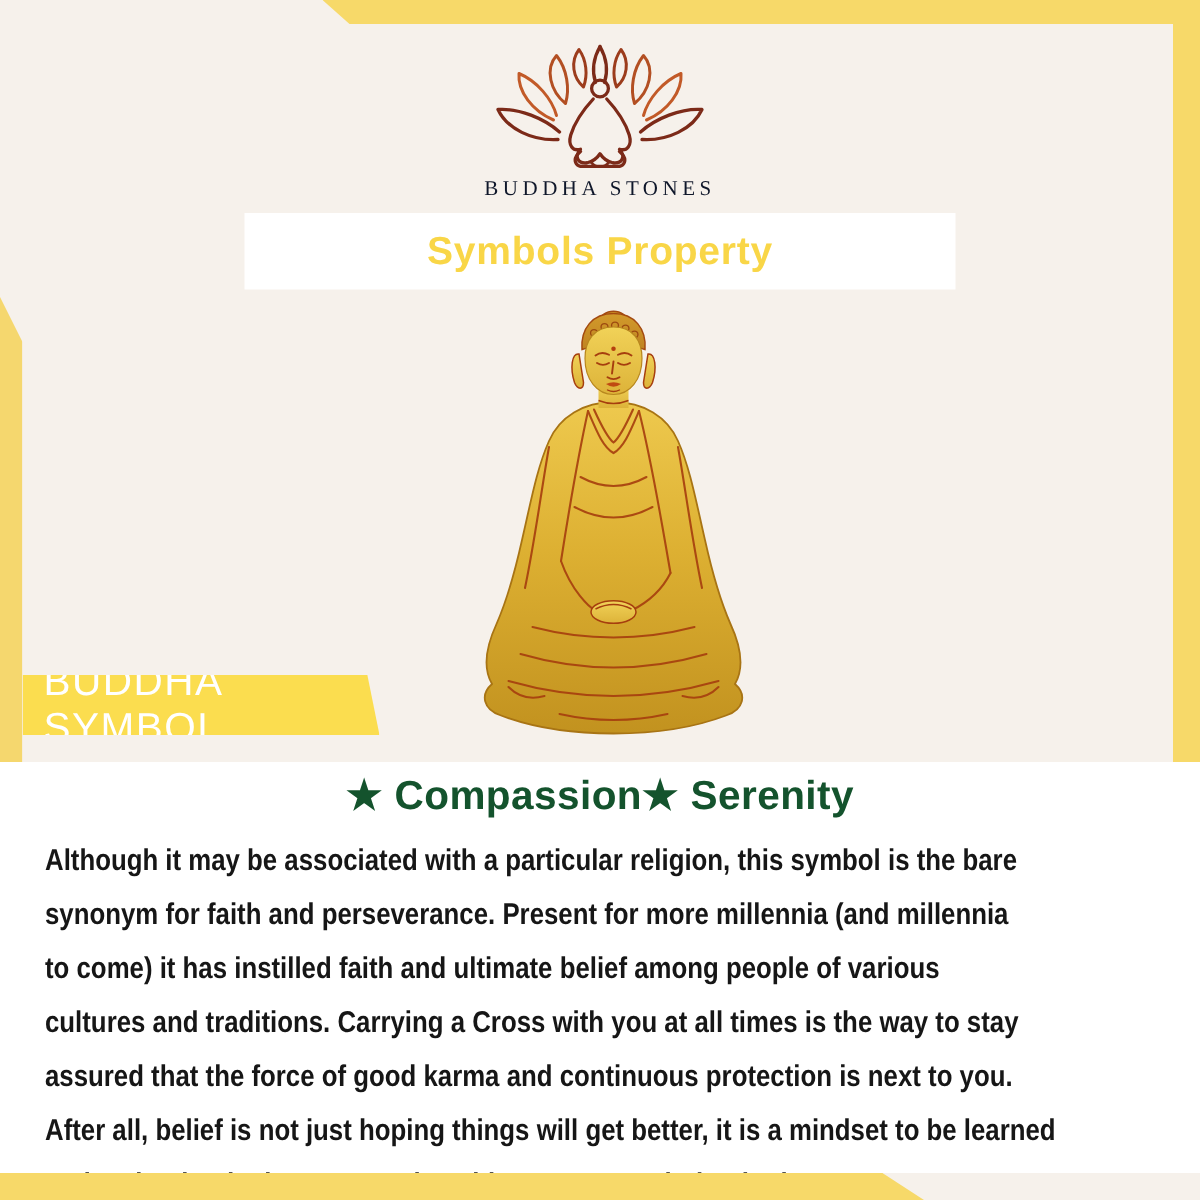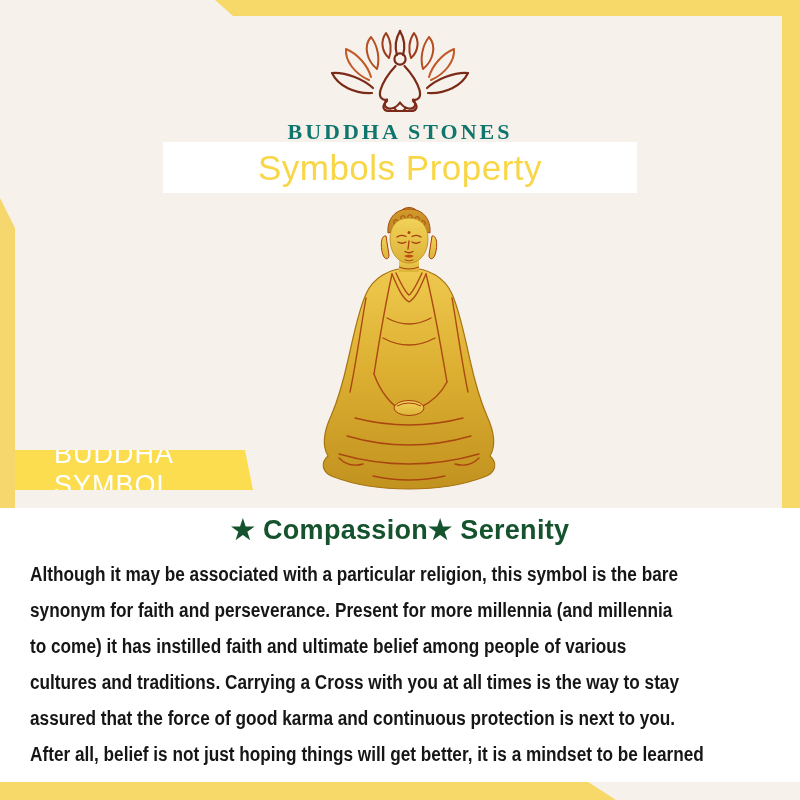--- a/index.html
+++ b/index.html
@@ -34,41 +34,41 @@
     clip-path:polygon(0 0,95.5% 0,100% 100%,0 100%);
   }
   
   .logo-wrap{
     position:absolute;left:0;top:28px;width:100%;
     display:flex;flex-direction:column;align-items:center;
   }
   .brand-name{
     margin-top:7px;
     font-family:"Liberation Serif",serif;
-    font-size:22px;letter-spacing:3px;color:#0f766e;font-weight:700;
+    font-size:14px;letter-spacing:3px;color:#0f172a;font-weight:400;
   }
   
   .title-box{
     position:absolute;left:163px;top:142px;width:474px;height:51px;
     background:#ffffff;display:flex;align-items:center;justify-content:center;
   }
   .title-box h1{
-    margin:0;font-size:35px;font-weight:400;color:#f9d647;letter-spacing:0.5px;
+    margin:0;font-size:26px;font-weight:700;color:#f9d647;letter-spacing:0.5px;
   }
   
   .buddha-wrap{position:absolute;left:313px;top:206px;width:192px;height:286px;}
   
   .hero-label{
     position:absolute;left:15px;top:450px;width:238px;height:40px;
     background:#fbdd4f;
     clip-path:polygon(0 0,96.6% 0,100% 100%,0 100%);
     display:flex;align-items:center;
   }
   .hero-label span{
-    padding-left:39px;font-size:27px;color:#ffffff;letter-spacing:1px;font-weight:400;
+    padding-left:14px;font-size:27px;color:#ffffff;letter-spacing:1px;font-weight:400;
   }
   
   .content{
     position:absolute;left:0;top:508px;width:800px;height:292px;background:#ffffff;
   }
   .heading{
     position:absolute;left:0;top:6px;width:100%;text-align:center;
     font-size:27px;font-weight:700;color:#14532d;letter-spacing:0.3px;
   }
   .paragraph{position:absolute;left:30px;top:48px;}

